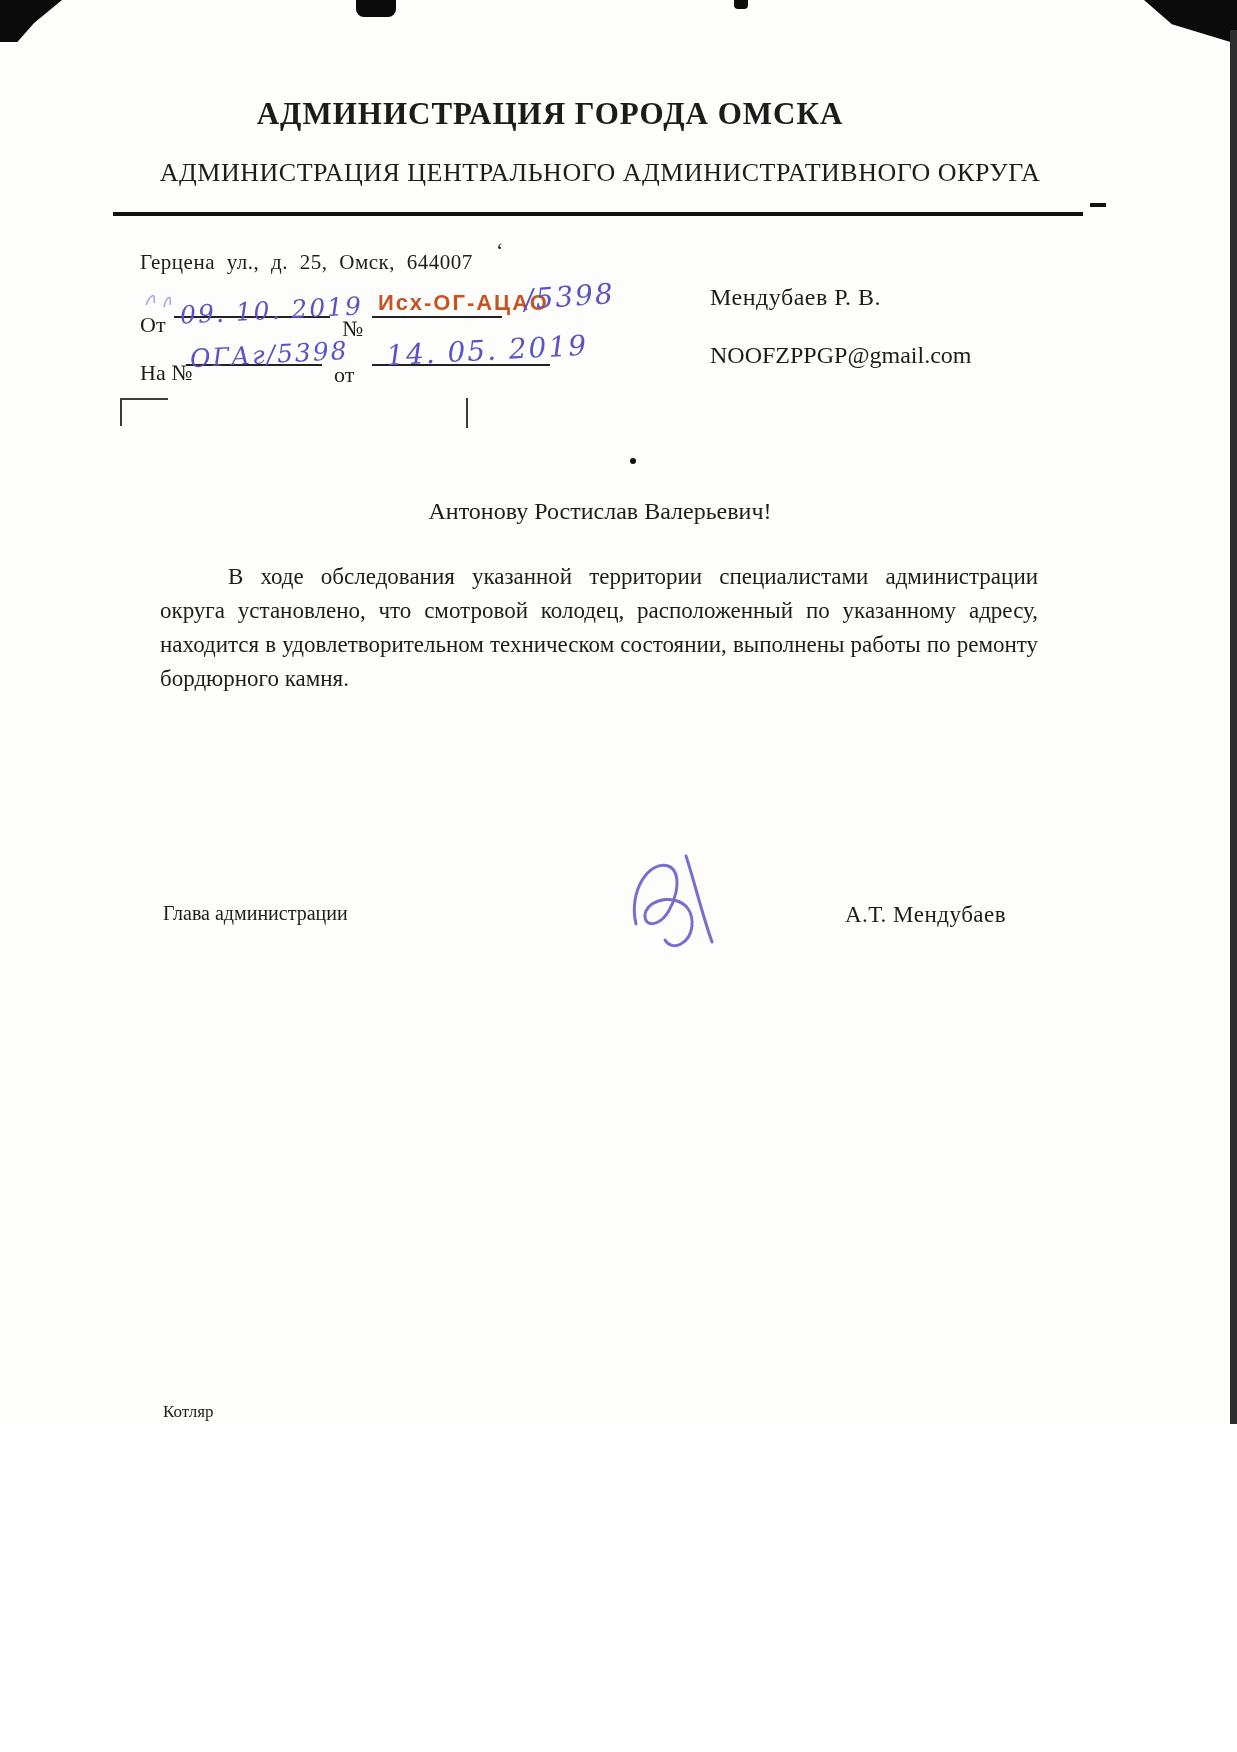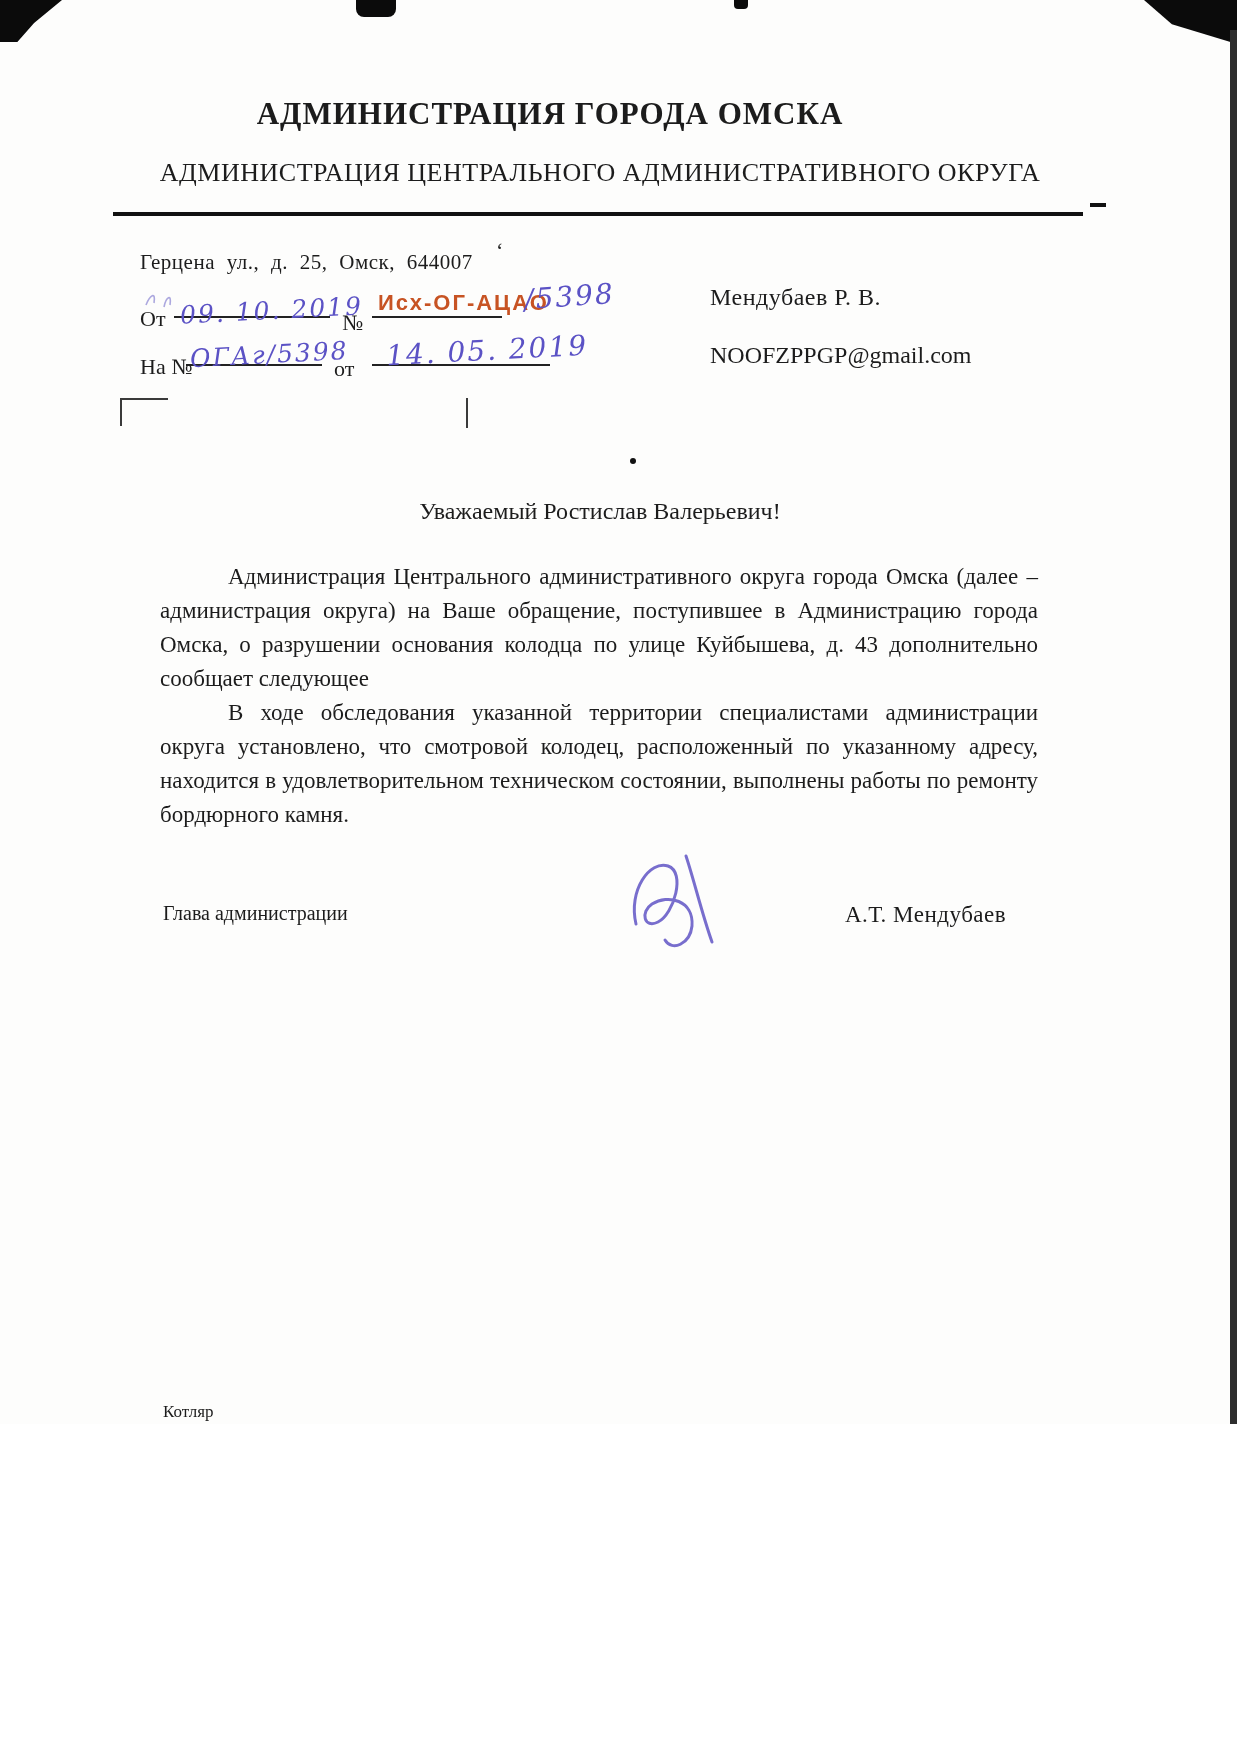--- a/index.html
+++ b/index.html
@@ -28,21 +28,21 @@
     text-align:center; font-weight:bold; font-size:31px; letter-spacing:1px;
   }
   .hdr2 {
     position:absolute; left:70px; top:158px; width:1060px;
     text-align:center; font-weight:normal; font-size:26px; letter-spacing:0.5px;
   }
   .rule { position:absolute; left:113px; top:212px; width:970px; height:4px; background:#111; }
 
   
   .addr { position:absolute; left:140px; top:250px; font-size:21px; letter-spacing:0.5px; word-spacing:6px; }
-  .lbl  { position:absolute; font-size:22px; }
+  .lbl  { position:absolute; font-size:22px;margin-top:6px; }
   .blank{ position:absolute; border-bottom:2px solid #222; height:24px; }
   .hand {
     position:absolute;
     font-family:"DejaVu Serif", serif; font-style:italic;
     color:#5b52c5; letter-spacing:2px;
   }
   .stamp{
     position:absolute;
     font-family:"Liberation Sans", sans-serif; font-weight:bold;
     color:#c2410c; letter-spacing:2px; opacity:.9; font-size:22px;
@@ -120,24 +120,23 @@
   <span class="blank" style="left:372px; top:340px; width:178px;"></span>
   <span class="hand" style="left:386px; top:334px; font-size:28px; transform:rotate(-3deg);">14. 05. 2019</span>
 
   <div class="recipient-name">Мендубаев Р. В.</div>
   <div class="recipient-email">NOOFZPPGP@gmail.com</div>
 
   <div class="corner-l"></div>
   <div class="corner-r"></div>
   <div class="dot"></div>
 
-  <div class="salutation">Уважаемый Ростислав Валерьевич!</div>
+  <div class="salutation">Антонову Ростислав Валерьевич!</div>
 
   <div class="body-text">
-    <p>Администрация Центрального административного округа города Омска (далее – администрация округа) на Ваше обращение, поступившее в Администрацию города Омска, о разрушении основания колодца по улице Куйбышева, д. 43 дополнительно сообщает следующее</p>
     <p>В ходе обследования указанной территории специалистами администрации округа установлено, что смотровой колодец, расположенный по указанному адресу, находится в удовлетворительном техническом состоянии, выполнены работы по ремонту бордюрного камня.</p>
   </div>
 
   <div class="sig-title">Глава администрации</div>
   <svg class="sig-svg" width="130" height="118" viewBox="0 0 130 118">
     <g stroke="#6a5fc9" stroke-width="3" fill="none" stroke-linecap="round" opacity="0.9">
       <path d="M28,82 C20,48 42,18 60,24 C78,30 66,72 50,80 C36,87 32,70 44,62 C60,52 86,58 84,84 C82,102 64,110 57,98"></path>
       <path d="M78,14 C86,38 94,72 104,100"></path>
     </g>
   </svg>

